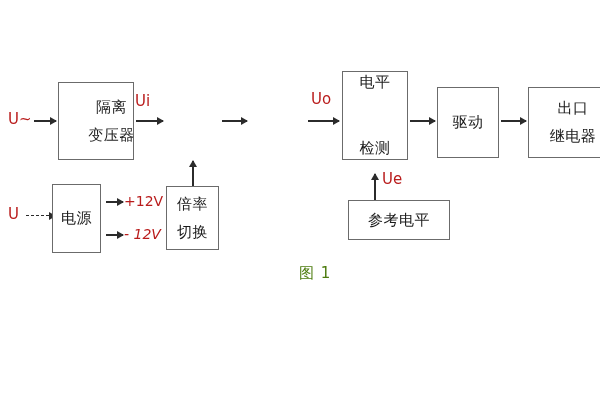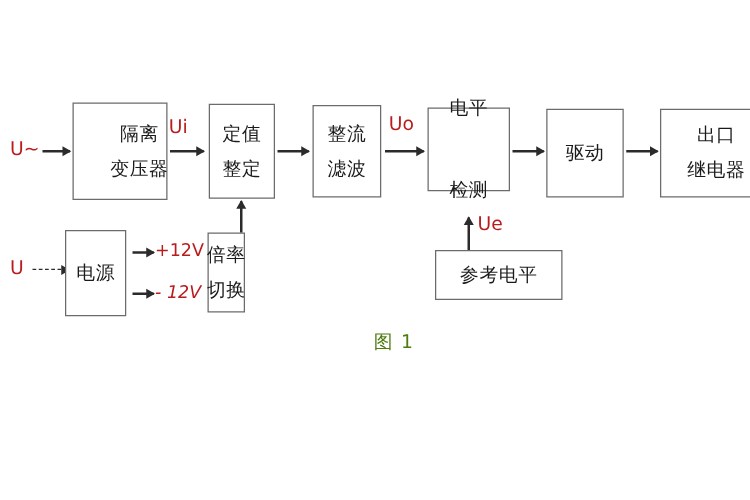--- a/index.html
+++ b/index.html
@@ -111,36 +111,28 @@
   <div class="arrow-h" style="left:34px; top:120px; width:22px;"></div>
 
   <div class="box" style="left:58px; top:82px; width:76px; height:78px;padding-left:31px;">
     <span class="ln">隔离</span>
     <span class="ln">变压器</span>
   </div>
 
   <div class="lbl" style="left:135px; top:94px;">Ui</div>
   <div class="arrow-h" style="left:136px; top:120px; width:27px;"></div>
 
-  <div class="box" style="left:167px; top:83px; width:53px; height:76px;">
-    <span class="ln">定值</span>
-    <span class="ln">整定</span>
-  </div>
 
   <div class="arrow-h" style="left:222px; top:120px; width:25px;"></div>
 
-  <div class="box" style="left:250px; top:84px; width:55px; height:74px;">
-    <span class="ln">整流</span>
-    <span class="ln">滤波</span>
-  </div>
 
   <div class="lbl" style="left:311px; top:92px;">Uo</div>
   <div class="arrow-h" style="left:308px; top:120px; width:31px;"></div>
 
-  <div class="box" style="left:342px; top:86px; width:66px; height:67px;gap:38px;">
+  <div class="box" style="left:342px; top:71px; width:66px; height:89px;gap:38px;">
     <span class="ln">电平</span>
     <span class="ln">检测</span>
   </div>
 
   <div class="arrow-h" style="left:410px; top:120px; width:25px;"></div>
 
   <div class="box single" style="left:437px; top:87px; width:62px; height:71px;">
     <span class="ln">驱动</span>
   </div>
 
@@ -157,21 +149,21 @@
   <div class="box single" style="left:52px; top:184px; width:49px; height:69px;">
     <span class="ln">电源</span>
   </div>
 
   <div class="arrow-h" style="left:106px; top:201px; width:17px;"></div>
   <div class="lbl sm" style="left:124px; top:194px;">+12V</div>
 
   <div class="arrow-h" style="left:106px; top:234px; width:17px;"></div>
   <div class="lbl sm" style="left:124px; top:227px;font-style:italic;">- 12V</div>
 
-  <div class="box" style="left:166px; top:186px; width:30px; height:64px;align-items:center;">
+  <div class="box" style="left:166px; top:186px; width:53px; height:64px;align-items:center;">
     <span class="ln">倍率</span>
     <span class="ln">切换</span>
   </div>
 
   <div class="arrow-v" style="left:192px; top:161px; height:25px;"></div>
 
   <div class="box single" style="left:348px; top:200px; width:102px; height:40px;">
     <span class="ln">参考电平</span>
   </div>
 

